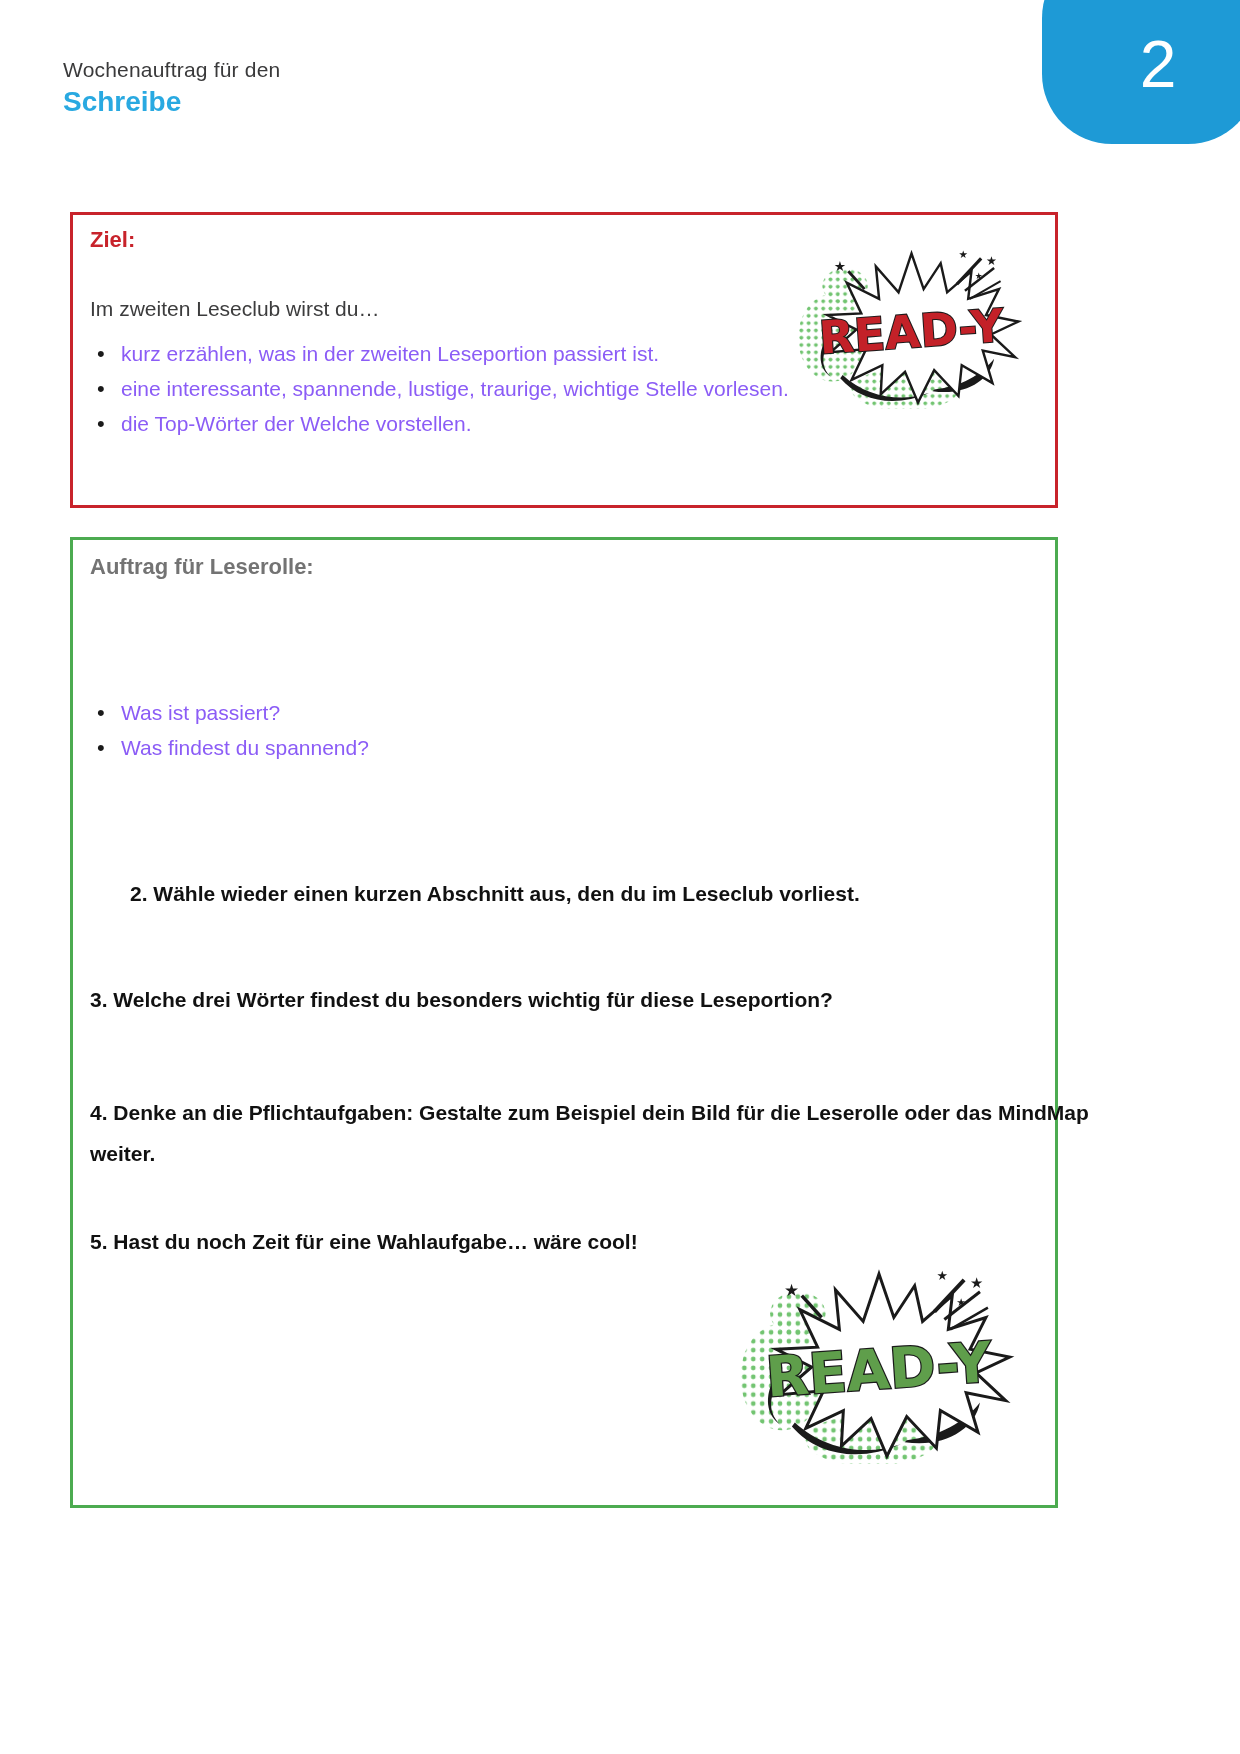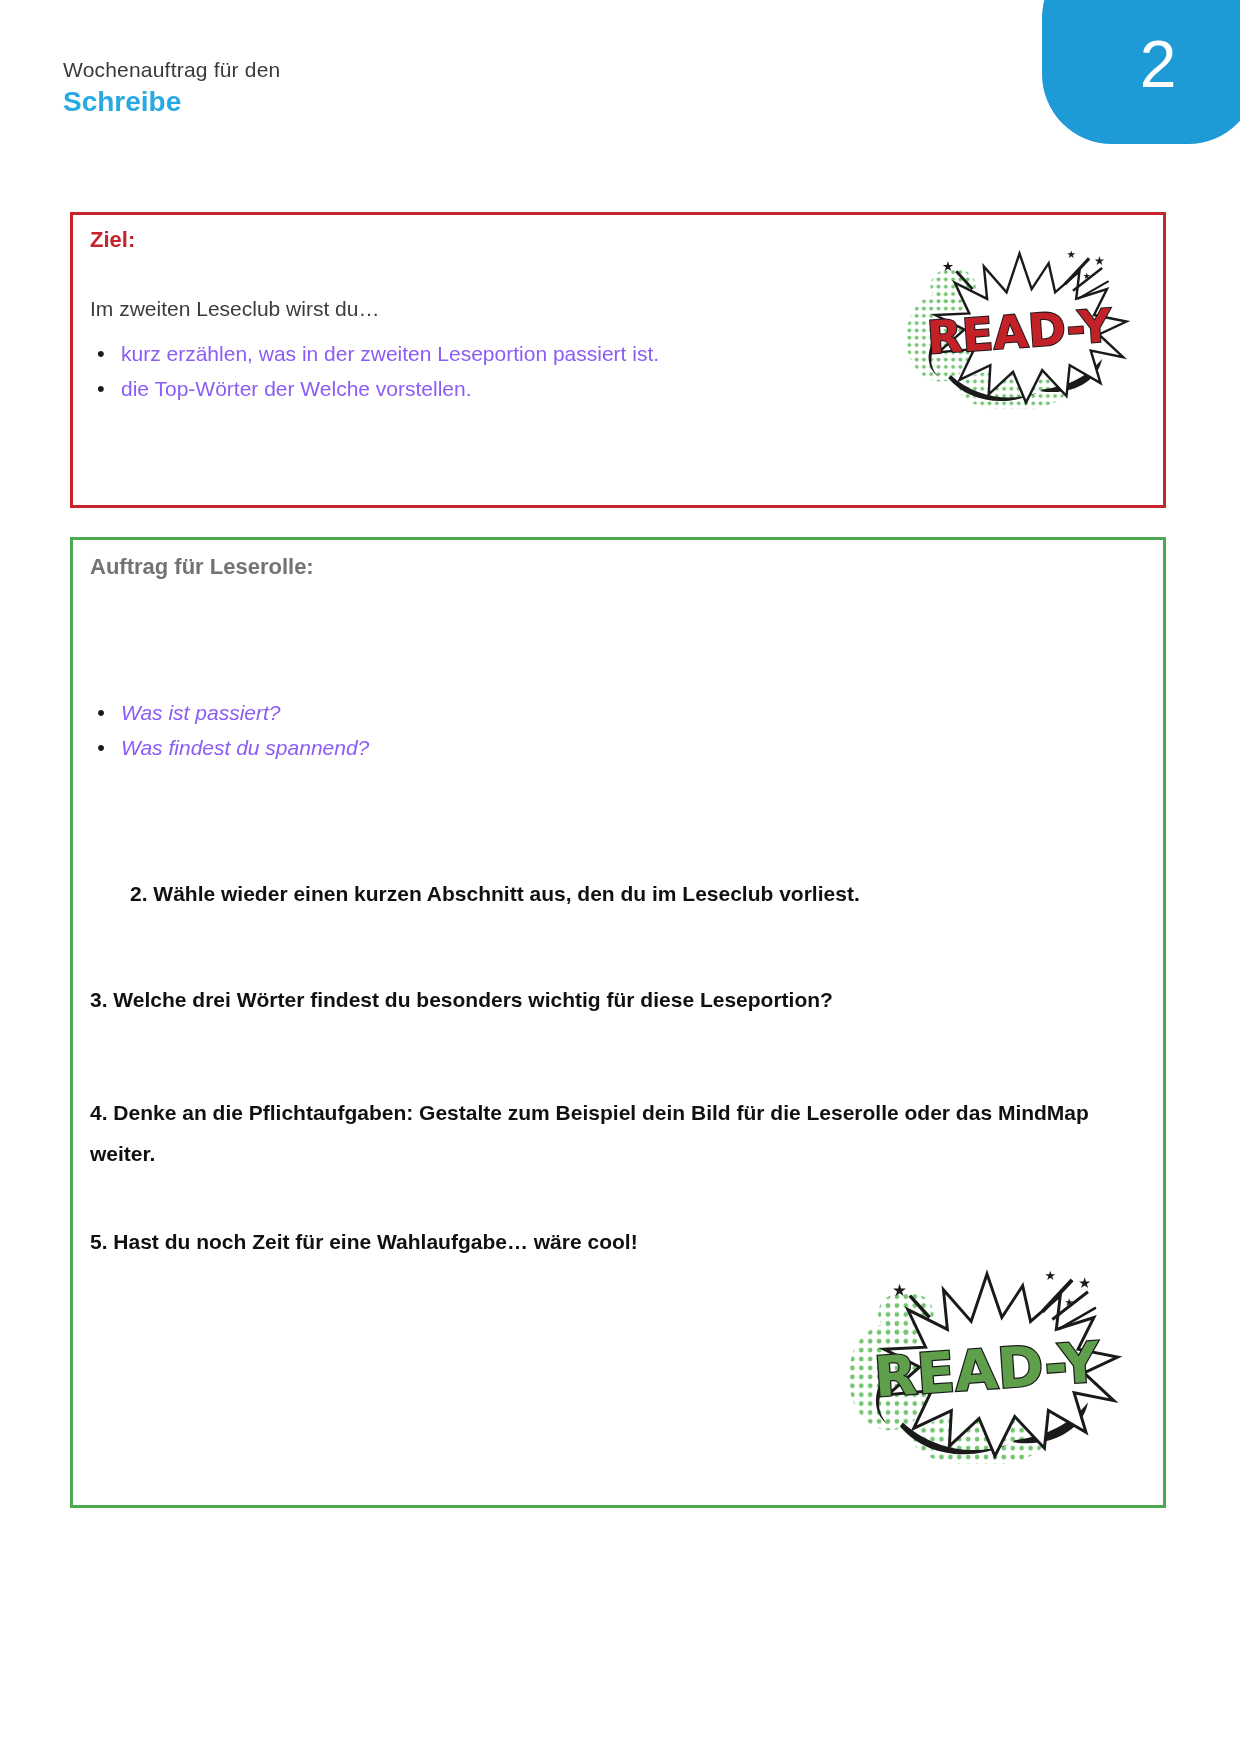--- a/index.html
+++ b/index.html
@@ -46,21 +46,21 @@
     font-size: 66px;
     font-weight: 300;
     color: #ffffff;
     line-height: 1.1;
   }
 
   
   .box {
     position: absolute;
     left: 70px;
-    width: 1096px;
+    width: 988px;
     background: #ffffff;
   }
   .box.ziel   { top: 212px; height: 296px; border: 3px solid #c8232b; }
   .box.auftrag{ top: 537px; height: 971px; border: 3px solid #4cab50; }
 
   .box-heading {
     position: absolute;
     left: 17px;
     font-size: 22px;
     font-weight: bold;
@@ -74,21 +74,21 @@
     font-size: 21px;
     color: #3c3c3d;
   }
 
   ul.bullets {
     position: absolute;
     left: 17px;
     list-style: none;
   }
   .ziel ul.bullets    { top: 121px; }
-  .auftrag ul.bullets { top: 155px; font-style: italic; }
+  .auftrag ul.bullets { top: 155px; }
   ul.bullets li {
     position: relative;
     padding-left: 31px;
     line-height: 35px;
     font-size: 21px;
     color: #8b5cf6;
   }
   ul.bullets li::before {
     content: "\2022";
     position: absolute;
@@ -158,20 +158,21 @@
   <div class="title">Schreibe</div>
 
   <div class="page-badge"></div>
   <div class="page-number">2</div>
 
   <div class="box ziel">
     <div class="box-heading">Ziel:</div>
     <div class="intro">Im zweiten Leseclub wirst du…</div>
     <ul class="bullets">
       <li>kurz erzählen, was in der zweiten Leseportion passiert ist.</li>
+      <li>eine interessante, spannende, lustige, traurige, wichtige Stelle vorlesen.</li>
       <li>die Top-Wörter der Welche vorstellen.</li>
     </ul>
     <div class="ready-logo red">
       <svg viewBox="0 0 280 200">
         <use href="#burst-art"></use>
         <text x="140" y="124" text-anchor="middle" font-size="56" font-weight="bold" font-family="DejaVu Sans, sans-serif" fill="currentColor" stroke="#1a1a1a" stroke-width="2.5" paint-order="stroke" transform="rotate(-4 140 108)">READ-Y</text>
       </svg>
     </div>
   </div>
 

